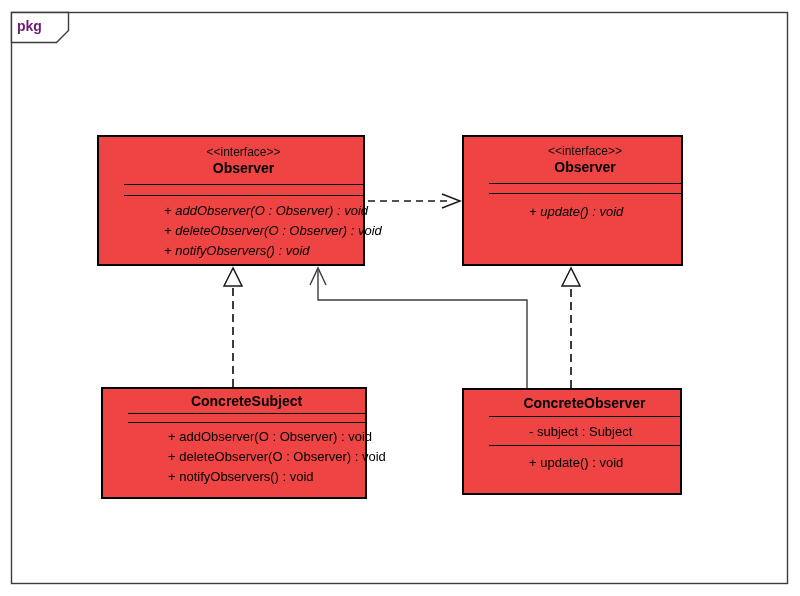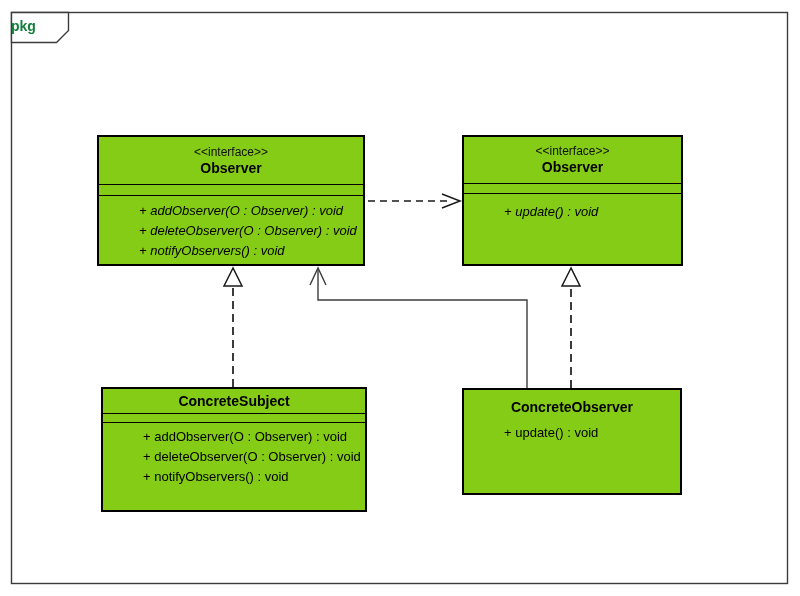--- a/index.html
+++ b/index.html
@@ -2,25 +2,25 @@
 <html><head>
 <meta charset="utf-8">
 <style>
   html,body{margin:0;padding:0;background:#ffffff;}
   .stage{
     position:relative;width:800px;height:596px;background:#ffffff;
     font-family:"Liberation Sans", sans-serif;color:#000;overflow:hidden;
   }
   .overlay{position:absolute;left:0;top:0;width:800px;height:596px;}
   .tab-label{
-    position:absolute;left:11px;top:18px;font-size:14px;font-weight:bold;color:#15803d;
+    position:absolute;left:17px;top:18px;font-size:14px;font-weight:bold;color:#701a75;
   }
   .uml-class{
-    position:absolute;box-sizing:border-box;background:#84cc16;
-    border:2px solid #000;display:flex;flex-direction:column;
+    position:absolute;box-sizing:border-box;background:#ef4444;
+    border:2px solid #000;display:flex;flex-direction:column;padding-left:25px;
   }
   .hdr{display:flex;flex-direction:column;align-items:center;justify-content:center;}
   .stereo{font-size:12px;color:#111;line-height:15px;}
   .cname{font-size:14px;font-weight:bold;line-height:17px;}
   .attrs-empty{box-sizing:border-box;border-top:1px solid #000;border-bottom:1px solid #000;}
   .attrs-row{box-sizing:border-box;border-top:1px solid #000;border-bottom:1px solid #000;
     font-size:13px;padding:5px 0 0 8px;}
   .methods{flex:1;font-size:13px;padding-left:8px;}
   .m{line-height:20px;white-space:nowrap;margin-left:32px;}
   .italic .m, .italic .arow{font-style:italic;}
@@ -28,27 +28,27 @@
   #cls-subject{left:97px;top:135px;width:268px;height:131px;}
   #cls-subject .hdr{height:47px;}
   #cls-subject .attrs-empty{height:12px;}
   #cls-subject .methods{padding-top:5px;}
   
   #cls-observer{left:462px;top:135px;width:221px;height:131px;}
   #cls-observer .hdr{height:46px;}
   #cls-observer .attrs-empty{height:11px;}
   #cls-observer .methods{padding-top:8px;}
   
-  #cls-concretesubject{left:101px;top:387px;width:266px;height:125px;}
+  #cls-concretesubject{left:101px;top:387px;width:266px;height:112px;}
   #cls-concretesubject .hdr{height:24px;}
   #cls-concretesubject .attrs-empty{height:10px;}
   #cls-concretesubject .methods{padding-top:4px;}
   
   #cls-concreteobserver{left:462px;top:388px;width:220px;height:107px;}
-  #cls-concreteobserver .hdr{height:26px;justify-content:flex-end;}
+  #cls-concreteobserver .hdr{height:26px;}
   #cls-concreteobserver .attrs-row{height:30px;}
   #cls-concreteobserver .methods{padding-top:7px;}
 </style>
 </head>
 <body>
 
 <div class="stage">
 
   <svg class="overlay" viewBox="0 0 800 596" xmlns="http://www.w3.org/2000/svg">
 
@@ -104,18 +104,21 @@
       <div class="m">+ addObserver(O : Observer) : void</div>
       <div class="m">+ deleteObserver(O : Observer) : void</div>
       <div class="m">+ notifyObservers() : void</div>
     </div>
   </div>
 
   <div class="uml-class" id="cls-concreteobserver">
     <div class="hdr">
       <div class="cname">ConcreteObserver</div>
     </div>
+    <div class="attrs-row">
+      <div class="m">- subject : Subject</div>
+    </div>
     <div class="methods">
       <div class="m">+ update() : void</div>
     </div>
   </div>
 
 </div>
 
 </body></html>

